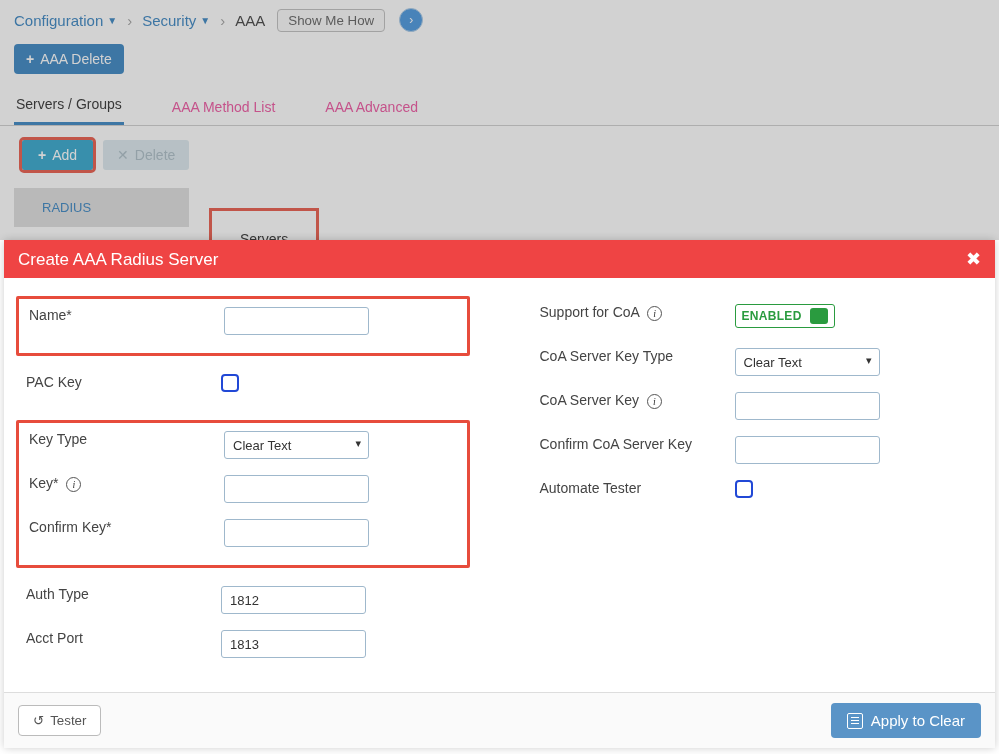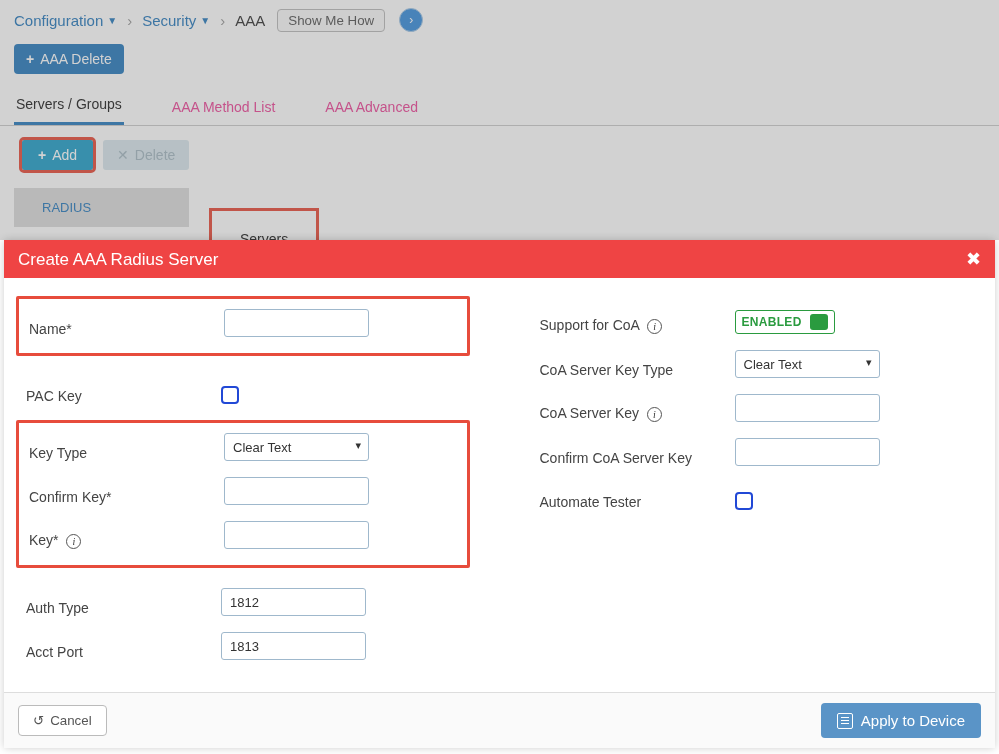--- a/index.html
+++ b/index.html
@@ -39,21 +39,21 @@
 
   
   .dim { position:absolute; left:0; top:0; width:999px; height:240px; background:rgba(105,105,105,0.30); pointer-events:none; }
 
   
   .modal-wrap { position:absolute; left:4px; right:4px; top:240px; bottom:6px; display:flex; flex-direction:column; box-shadow:0 0 8px rgba(0,0,0,0.2); background:#fff; border-radius:2px; }
   .modal-head { background:#ef4444; color:#fff; padding:8px 14px; display:flex; align-items:flex-end; justify-content:space-between; font-size:17px; }
   .close-x { cursor:pointer; font-size:18px; }
   .modal-body { flex:1; overflow:auto; padding:18px 12px 12px 12px; display:flex; gap:60px; }
   .col { flex:1; }
-  .field { display:flex; align-items:flex-end; margin-bottom:14px; min-height:30px; }
+  .field { display:flex; align-items:flex-start; margin-bottom:14px; min-height:30px; }
   .field label { width:195px; color:#444; font-size:14px; }
   .field input[type=text], .field input[type=password], .field select {
      width:145px; height:28px; border:1px solid #9fb8cc; border-radius:3px; padding:3px 8px; font-size:13px; color:#333; background:#fff;
   }
   .field input::placeholder { color:#9aa7b0; }
   .field select { appearance:none; -webkit-appearance:none; background:#fff; padding-right:22px; }
   .select-wrap { position:relative; display:inline-block; }
   .select-wrap::after { content:"▾"; position:absolute; right:8px; top:6px; font-size:11px; color:#333; pointer-events:none; }
   .checkbox-blue { width:18px; height:18px; border:2px solid #2148d6; border-radius:4px; display:inline-block; cursor:pointer; background:#fff; }
   .info-icon { display:inline-flex; width:15px; height:15px; border:1px solid #555; border-radius:50%; font-size:10px; align-items:center; justify-content:center; font-style:italic; font-family: Georgia, serif; margin-left:4px; color:#333; }
@@ -155,28 +155,28 @@
         <div class="group-box">
           <div class="field">
             <label>Key Type</label>
             <span class="select-wrap">
               <select>
                 <option>Clear Text</option>
               </select>
             </span>
           </div>
           <div class="field">
-            <label>Confirm Key*</label>
-            <input type="password" style="">
-          </div>
-          <div class="field">
             <label>
               <span>Key*</span>
               <span class="info-icon">i</span>
             </label>
+            <input type="password" style="">
+          </div>
+          <div class="field">
+            <label>Confirm Key*</label>
             <input type="password" style="">
           </div>
         </div>
 
         <div class="no-border-group">
           <div class="field">
             <label>Auth Type</label>
             <input type="text" value="1812" style="">
           </div>
           <div class="field">
@@ -222,21 +222,21 @@
             <label>Automate Tester</label>
             <span class="checkbox-blue"></span>
           </div>
         </div>
       </div>
     </div>
 
     <div class="modal-foot">
       <button class="btn-outline">
         <span>↺</span>
-        <span>Cancel</span>
+        <span>Tester</span>
       </button>
       <button class="btn-apply">
         <span class="apply-icon"></span>
-        <span>Apply to Device</span>
+        <span>Apply to Clear</span>
       </button>
     </div>
   </div>
 </div>
 
 </body></html>

